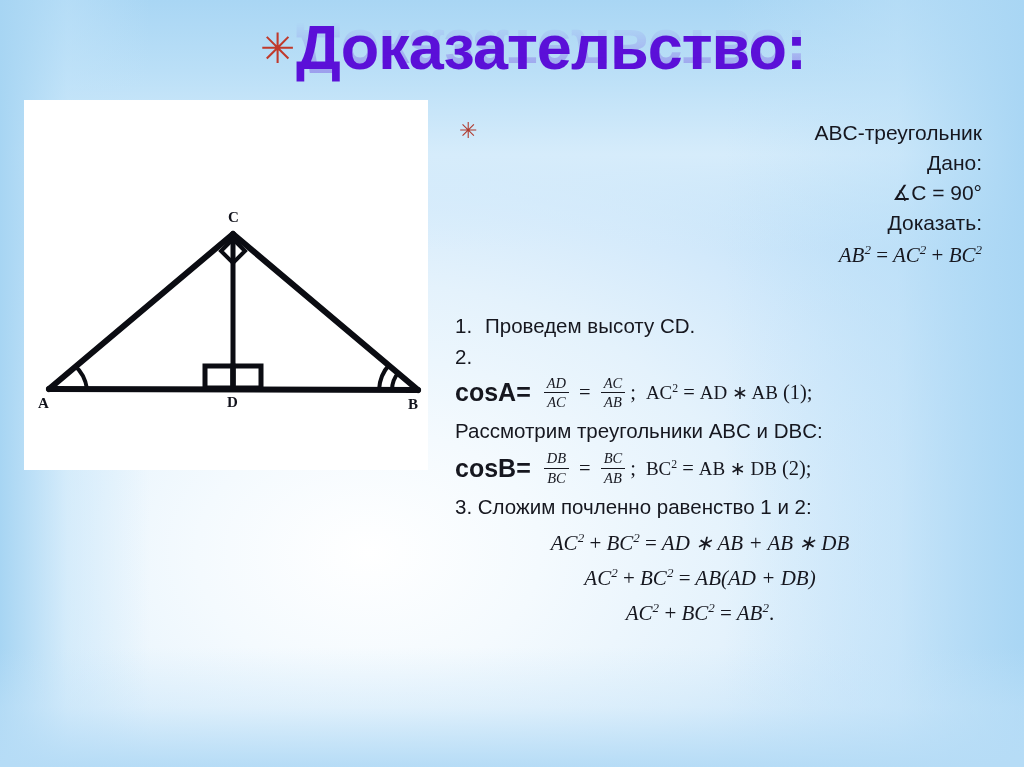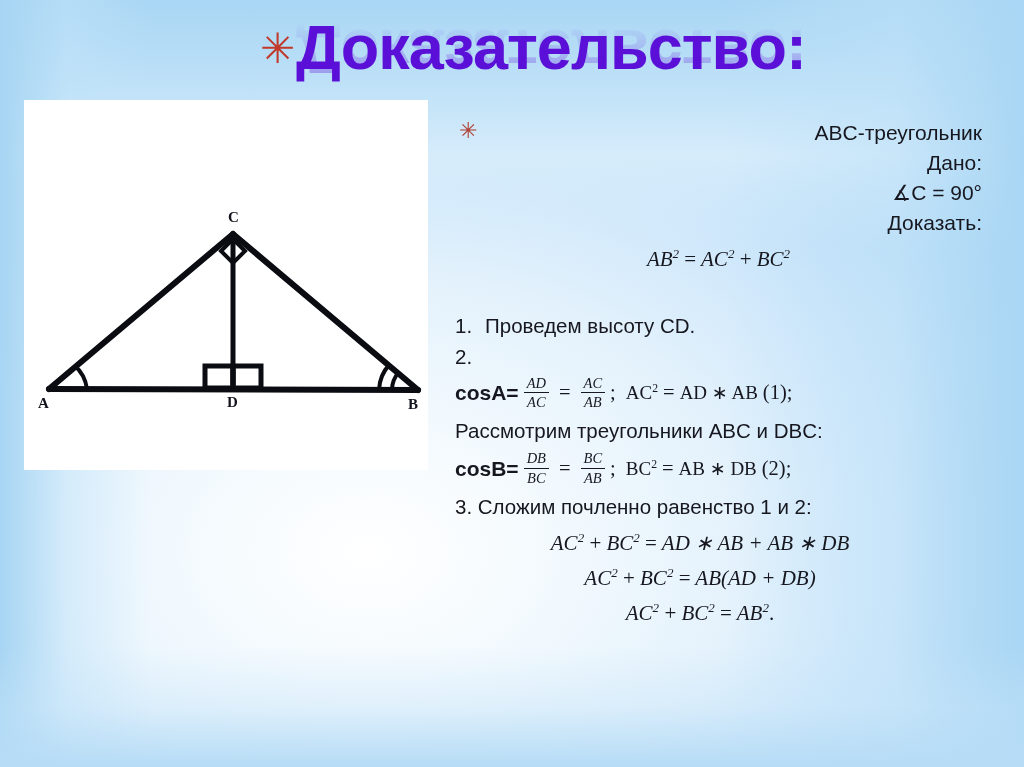--- a/index.html
+++ b/index.html
@@ -135,26 +135,26 @@
   }
   .given-line {
     text-align: right;
     color: #16171f;
     font-family: "Liberation Sans", sans-serif;
     font-size: 21px;
     line-height: 30px;
     padding-right: 18px;
   }
   .given-math {
-    text-align: center;
+    text-align: right;
     color: #16171f;
     font-family: "Liberation Serif", serif;
     font-style: italic;
     font-size: 21px;
-    line-height: 32px;
+    line-height: 23px;
     padding-right: 18px;
   }
   .given-math sup {
     font-size: 0.62em;
     font-style: italic;
   }
   .opsym { font-style: normal; }
 
   #proof-block {
     position: absolute;
@@ -191,21 +191,22 @@
     display: flex;
     align-items: center;
     font-size: 20.5px;
     line-height: 1;
     margin: 4px 0 6px 0;
     white-space: nowrap;
   }
   .cos-label {
     font-family: "Liberation Sans", sans-serif;
     font-weight: bold;
-    font-size: 21px;
+    font-size: 25px;
+    margin-right: 8px;
   }
   .frac {
     display: inline-flex;
     flex-direction: column;
     align-items: center;
     font-family: "Liberation Serif", serif;
     font-style: italic;
     font-size: 14.5px;
     line-height: 1.12;
     margin: 0 5px;

